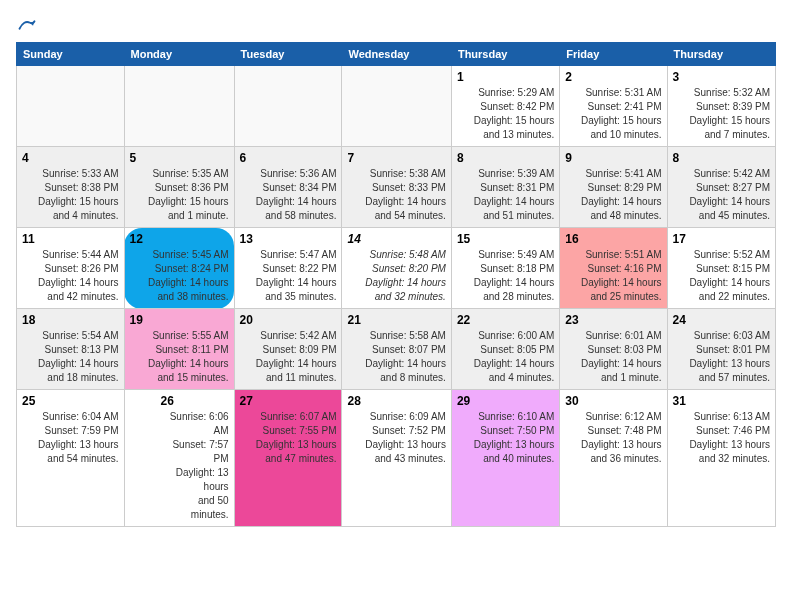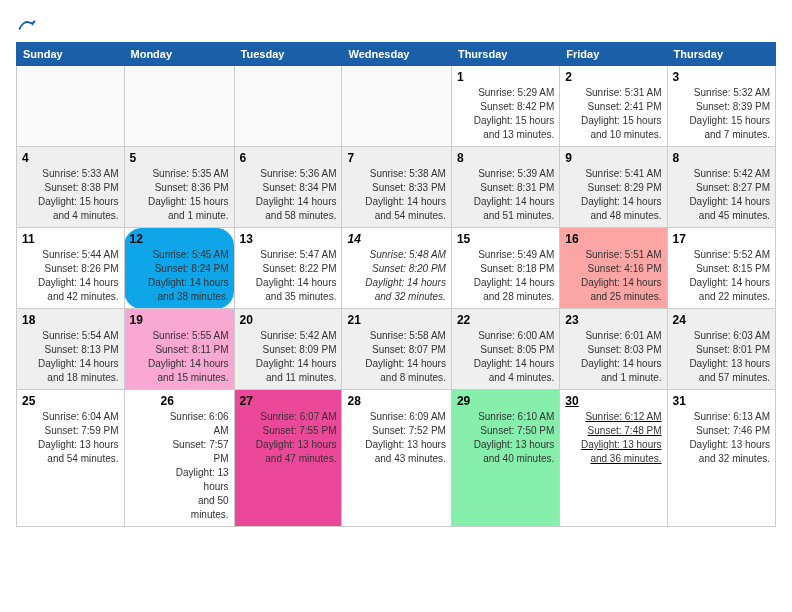--- a/index.html
+++ b/index.html
@@ -323,28 +323,28 @@
 Daylight: 13 hours
 and 47 minutes.</div>
         </td>
         <td style="background: rgb(255, 255, 255);">
           <span class="day-number">28</span>
           <div class="day-info" style="white-space: pre-line;">Sunrise: 6:09 AM
 Sunset: 7:52 PM
 Daylight: 13 hours
 and 43 minutes.</div>
         </td>
-        <td style="background: #86efac;">
+        <td style="background: #f0abfc;">
           <span class="day-number">29</span>
           <div class="day-info" style="white-space: pre-line;">Sunrise: 6:10 AM
 Sunset: 7:50 PM
 Daylight: 13 hours
 and 40 minutes.</div>
         </td>
-        <td style="background: rgb(255, 255, 255); text-decoration: underline;">
+        <td style="background: rgb(255, 255, 255);">
           <span class="day-number">30</span>
           <div class="day-info" style="white-space: pre-line;">Sunrise: 6:12 AM
 Sunset: 7:48 PM
 Daylight: 13 hours
 and 36 minutes.</div>
         </td>
         <td style="background: rgb(255, 255, 255);">
           <span class="day-number">31</span>
           <div class="day-info" style="white-space: pre-line;">Sunrise: 6:13 AM
 Sunset: 7:46 PM

